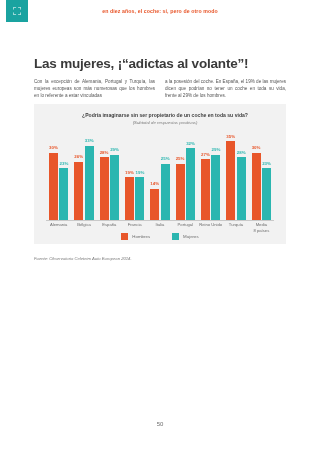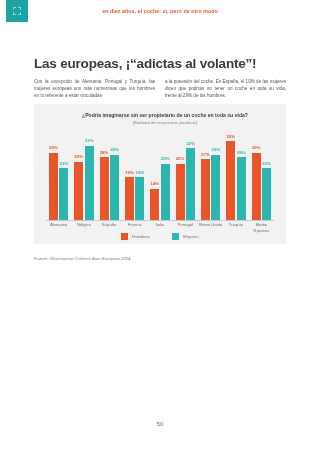--- a/index.html
+++ b/index.html
@@ -113,21 +113,21 @@
 
 <div class="page">
 
   <div class="header">
     <div class="logo-box">
       <span class="logo-glyph">⛶</span>
     </div>
     <div class="header-title">en diez años, el coche: sí, pero de otro modo</div>
   </div>
 
-  <h1 class="title">Las europeas, ¡“adictas al volante”!</h1>
+  <h1 class="title">Las mujeres, ¡“adictas al volante”!</h1>
 
   <div class="intro">
     <p>Con la excepción de Alemania, Portugal y Turquía, las mujeres europeas son más numerosas que los hombres en lo referente a estar vinculadas</p>
     <p>a la posesión del coche. En España, el 19% de las mujeres dicen que podrían no tener un coche en toda su vida, frente al 29% de los hombres.</p>
   </div>
 
   <div class="card">
     <div class="card-title">¿Podría imaginarse sin ser propietario de un coche en toda su vida?</div>
     <div class="card-sub">(Subtotal de respuestas positivas)</div>
 

